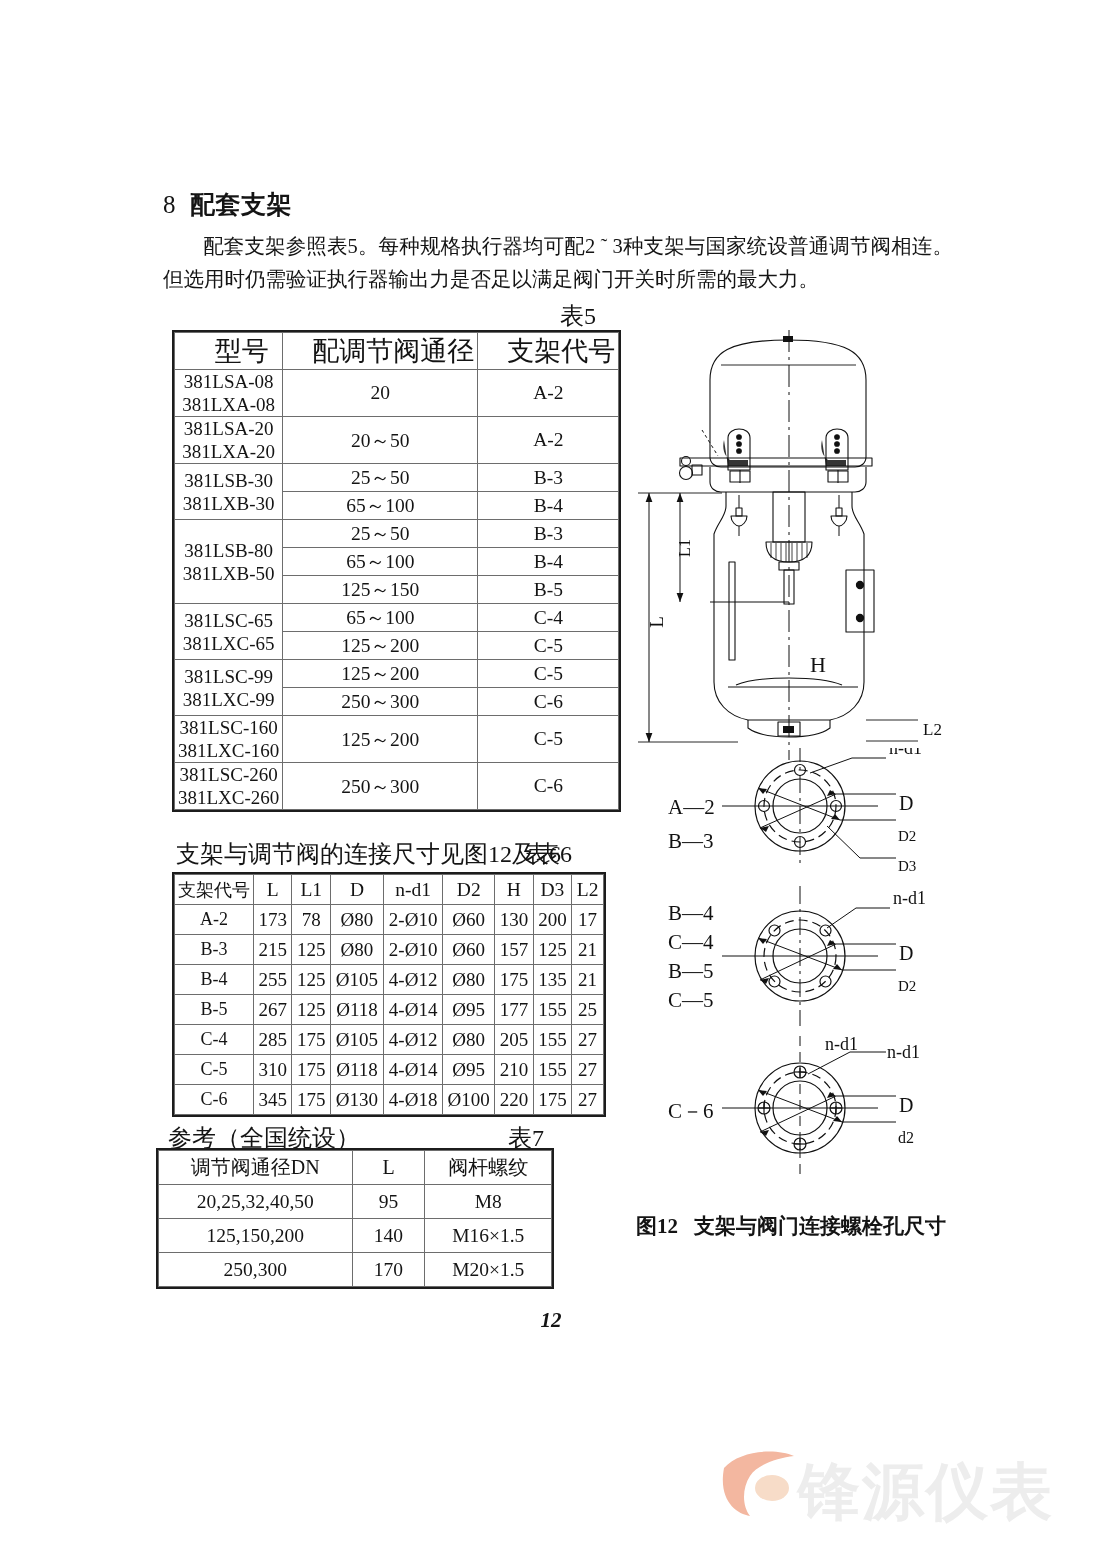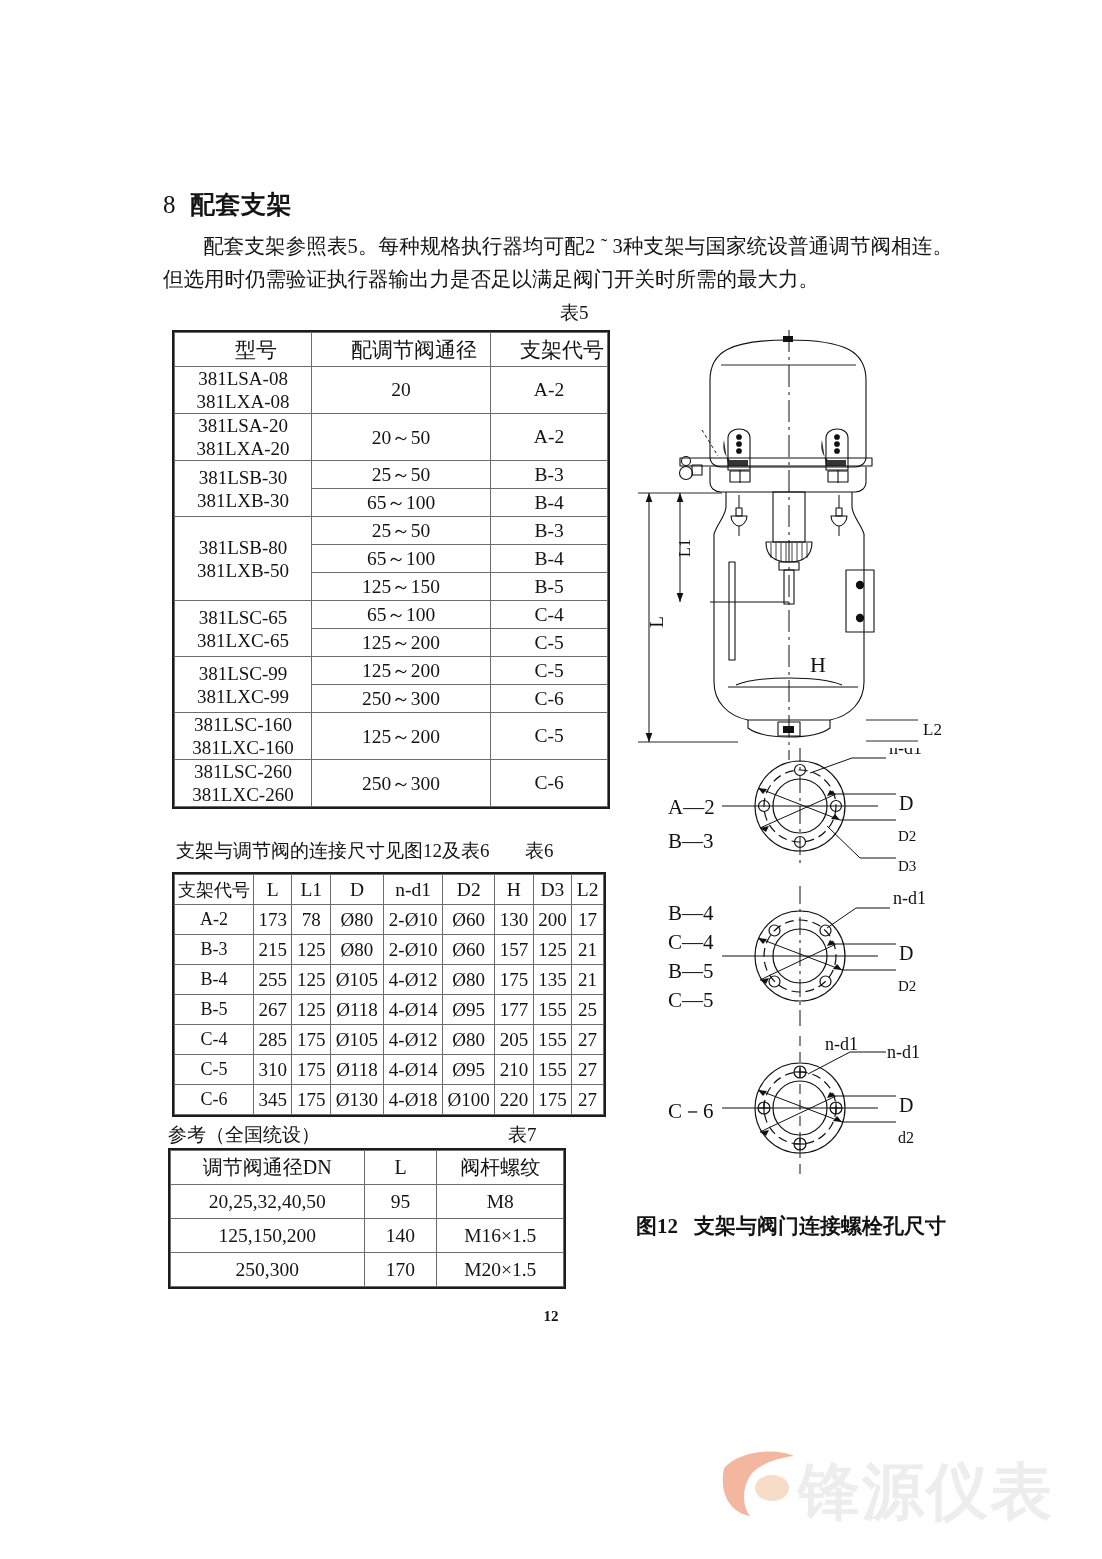--- a/index.html
+++ b/index.html
@@ -22,81 +22,81 @@
   .sec-head .num { font-weight:normal; font-family:"Liberation Serif",serif; }
   .sec-head .txt { margin-left:14px; }
 
   .para {
     position:absolute; left:163px; top:230px; width:790px;
     font-size:20.5px; line-height:33px; text-align:justify;
   }
   .para .indent { display:inline-block; width:40px; }
 
   
-  .tbl-cap { position:absolute; font-size:19px; white-space:nowrap; }
+  .tbl-cap { position:absolute; font-size:24px; white-space:nowrap; }
 
   
   table.doc {
     border-collapse:collapse;
     font-size:19px;
     background:#fff;
   }
   table.doc td, table.doc th {
     border:1px solid #6d6d6d;
     text-align:center;
     font-weight:normal;
     padding:0 3px;
     white-space:nowrap;
   }
   .outer { border:2.5px solid #1c1c1c; display:inline-block; background:#fff; }
 
   
   #t5wrap { position:absolute; left:172px; top:330px; }
   #t5 { width:434px; }
   #t5 td, #t5 th { height:26px; font-size:19.5px; }
-  #t5 .hd { font-size:21px; height:33px;padding-left:29px; }
+  #t5 .hd { font-size:27px; height:33px;padding-left:29px; }
   #t5 .model { font-size:19px; line-height:23px; }
   #t5 .model span { display:block; }
 
   
   #t6wrap { position:absolute; left:172px; top:872px; }
   #t6 { width:430px; }
   #t6 td { height:29px; font-size:19px; }
   #t6 .hd { font-size:19.5px; }
   #t6 .c0 { width:72px; font-size:18px; }
   #t6 .c1,#t6 .c2 { width:44px; }
   #t6 .c3 { width:62px; }
   #t6 .c4 { width:68px; }
   #t6 .c5 { width:56px; }
   #t6 .c6,#t6 .c7 { width:44px; }
   #t6 .c8 { width:38px; }
 
   
-  #t7wrap { position:absolute; left:168px; top:1148px; }
+  #t7wrap { position:absolute; left:156px; top:1148px; }
   #t7 { width:394px; }
   #t7 td { height:33px; font-size:19.5px; }
   #t7 .hd { font-size:20px; }
   #t7 .c0 { width:196px; }
   #t7 .c1 { width:72px; }
   #t7 .c2 { width:126px; }
 
   
   #drawing { position:absolute; left:618px; top:330px; width:340px; height:430px; }
   #flanges { position:absolute; left:650px; top:748px; width:310px; height:470px; }
 
   .fig-cap {
     position:absolute; left:636px; top:1212px;
     font-size:21px; font-weight:bold; white-space:nowrap;
   }
   .fig-cap .gap { display:inline-block; width:16px; }
 
   
   .pageno {
     position:absolute; left:0; top:1308px; width:1102px;
-    text-align:center; font-size:15px; font-weight:bold;
+    text-align:center; font-size:21px; font-style:italic; font-weight:bold;
   }
 
   
   #wm { position:absolute; left:706px; top:1446px; width:400px; height:100px; }
   #wm .wtext {
     position:absolute; left:92px; top:4px;
     font-size:62px; font-weight:bold; letter-spacing:2px;
     color:#ededed; font-family:"Liberation Sans", sans-serif;
     white-space:nowrap;
   }

